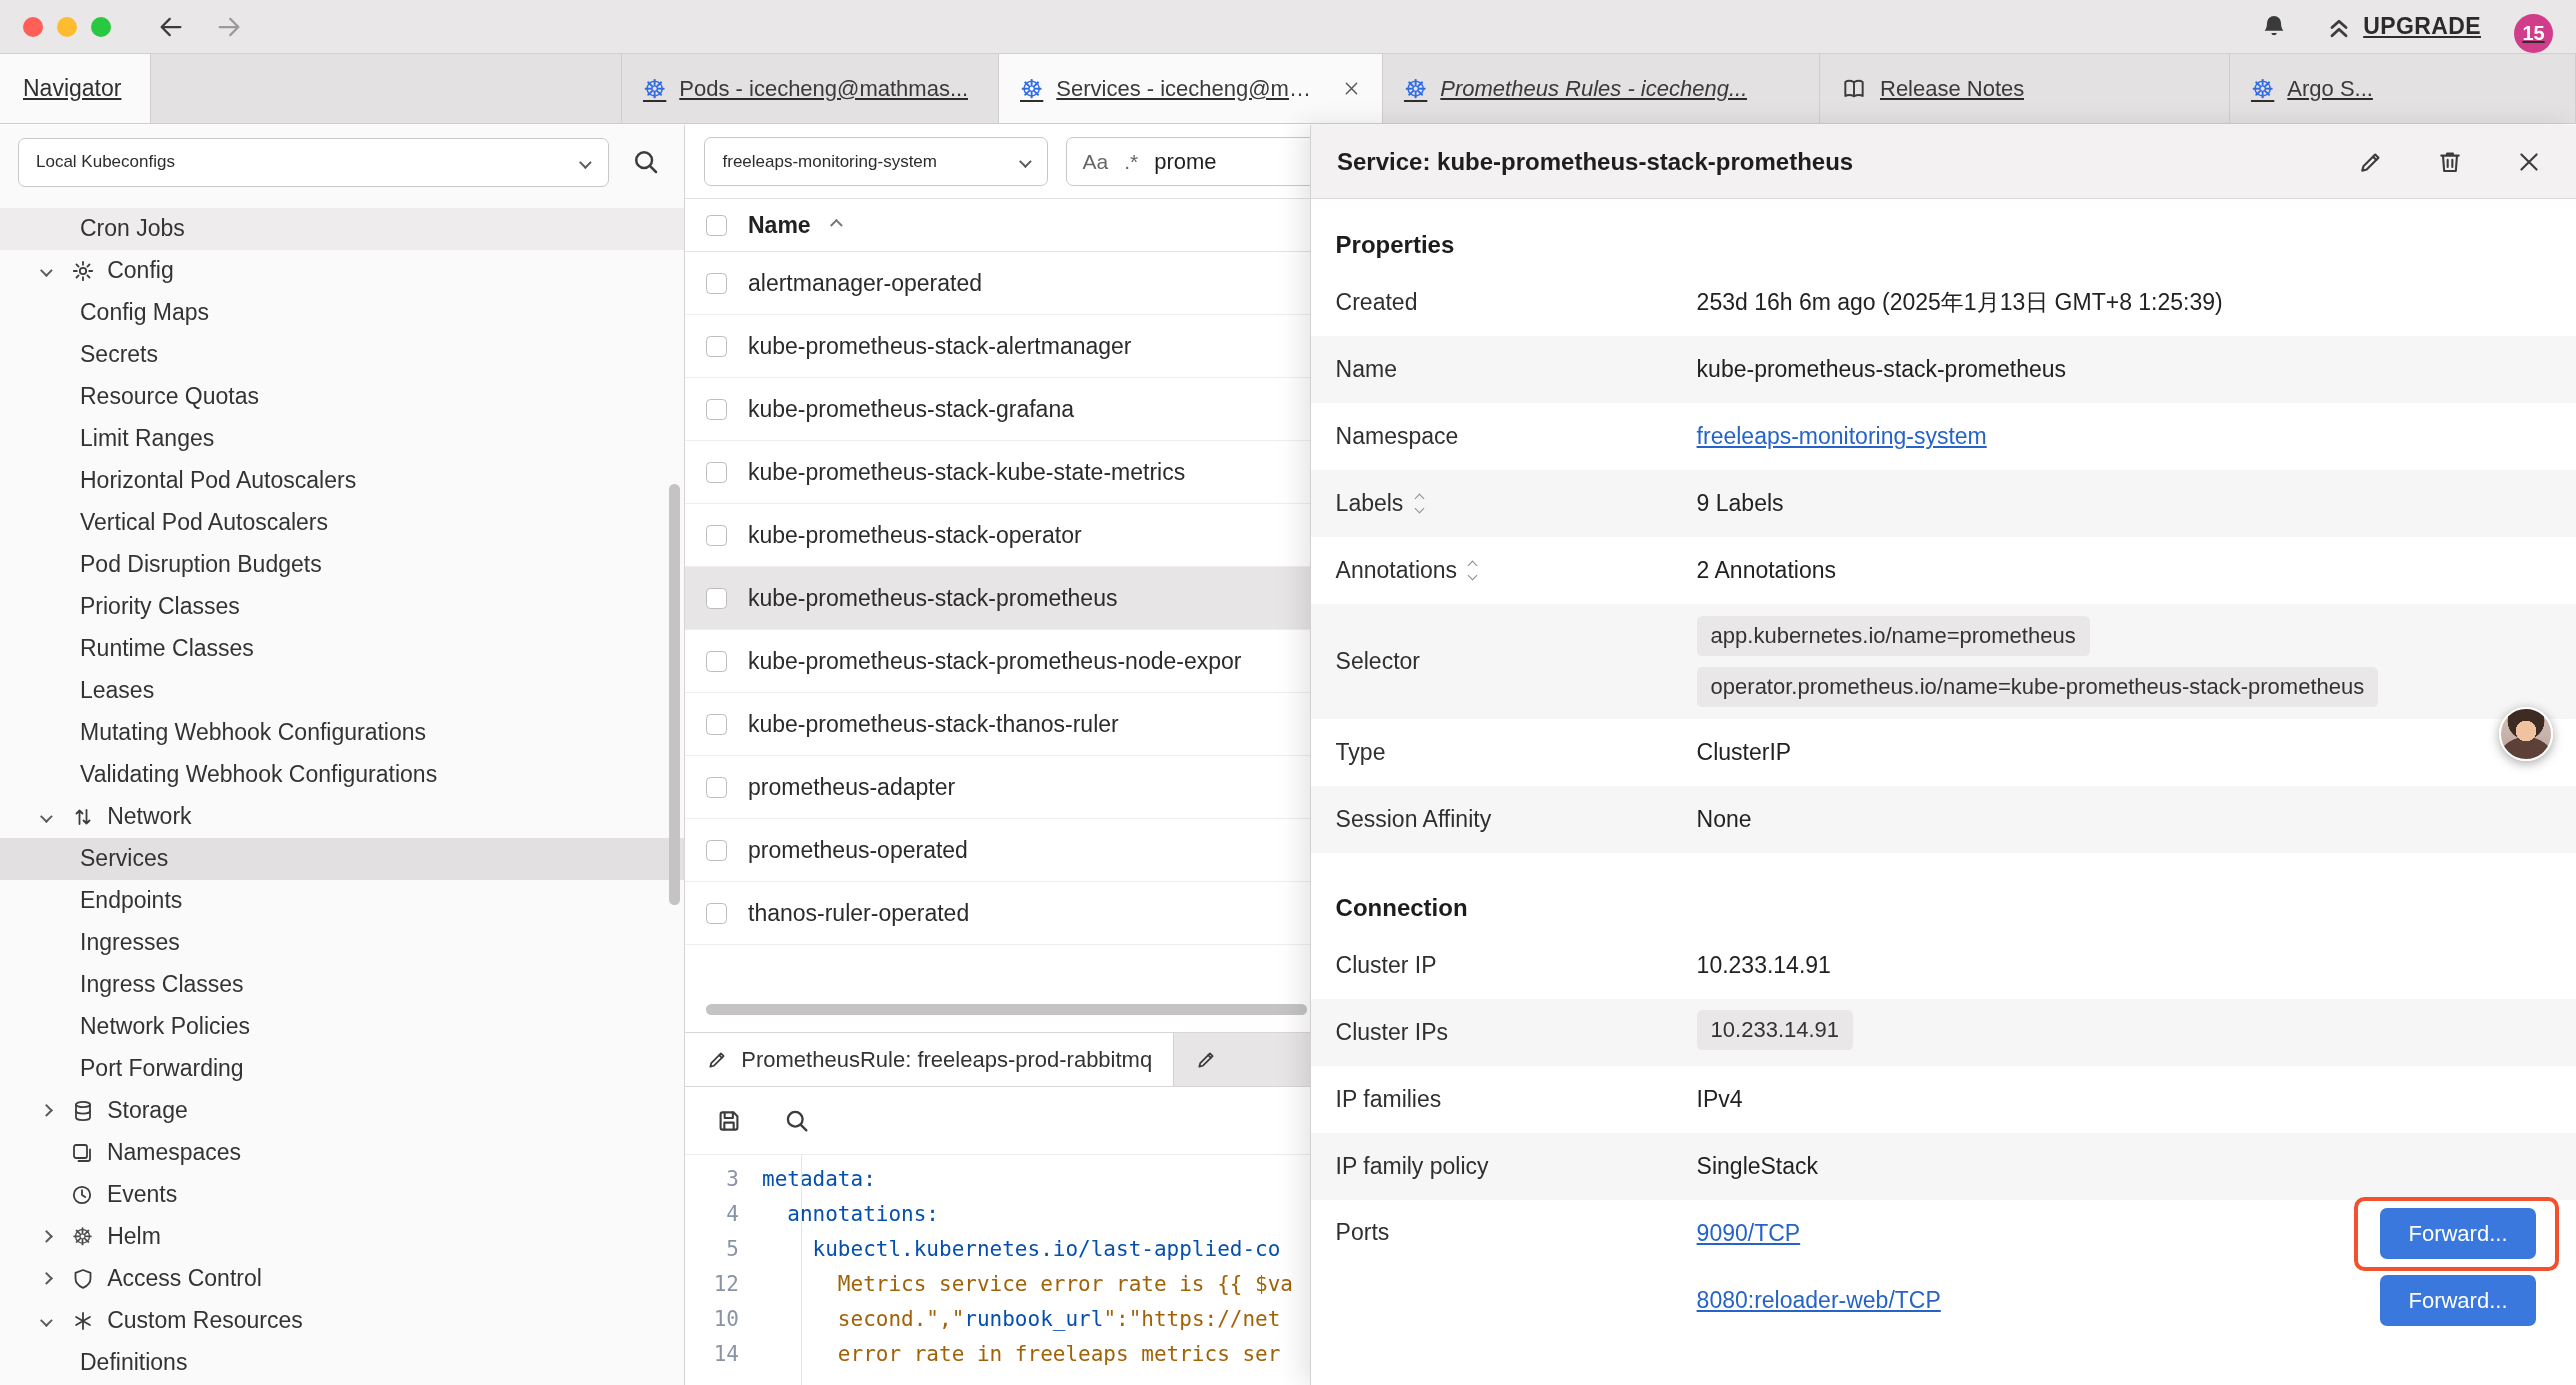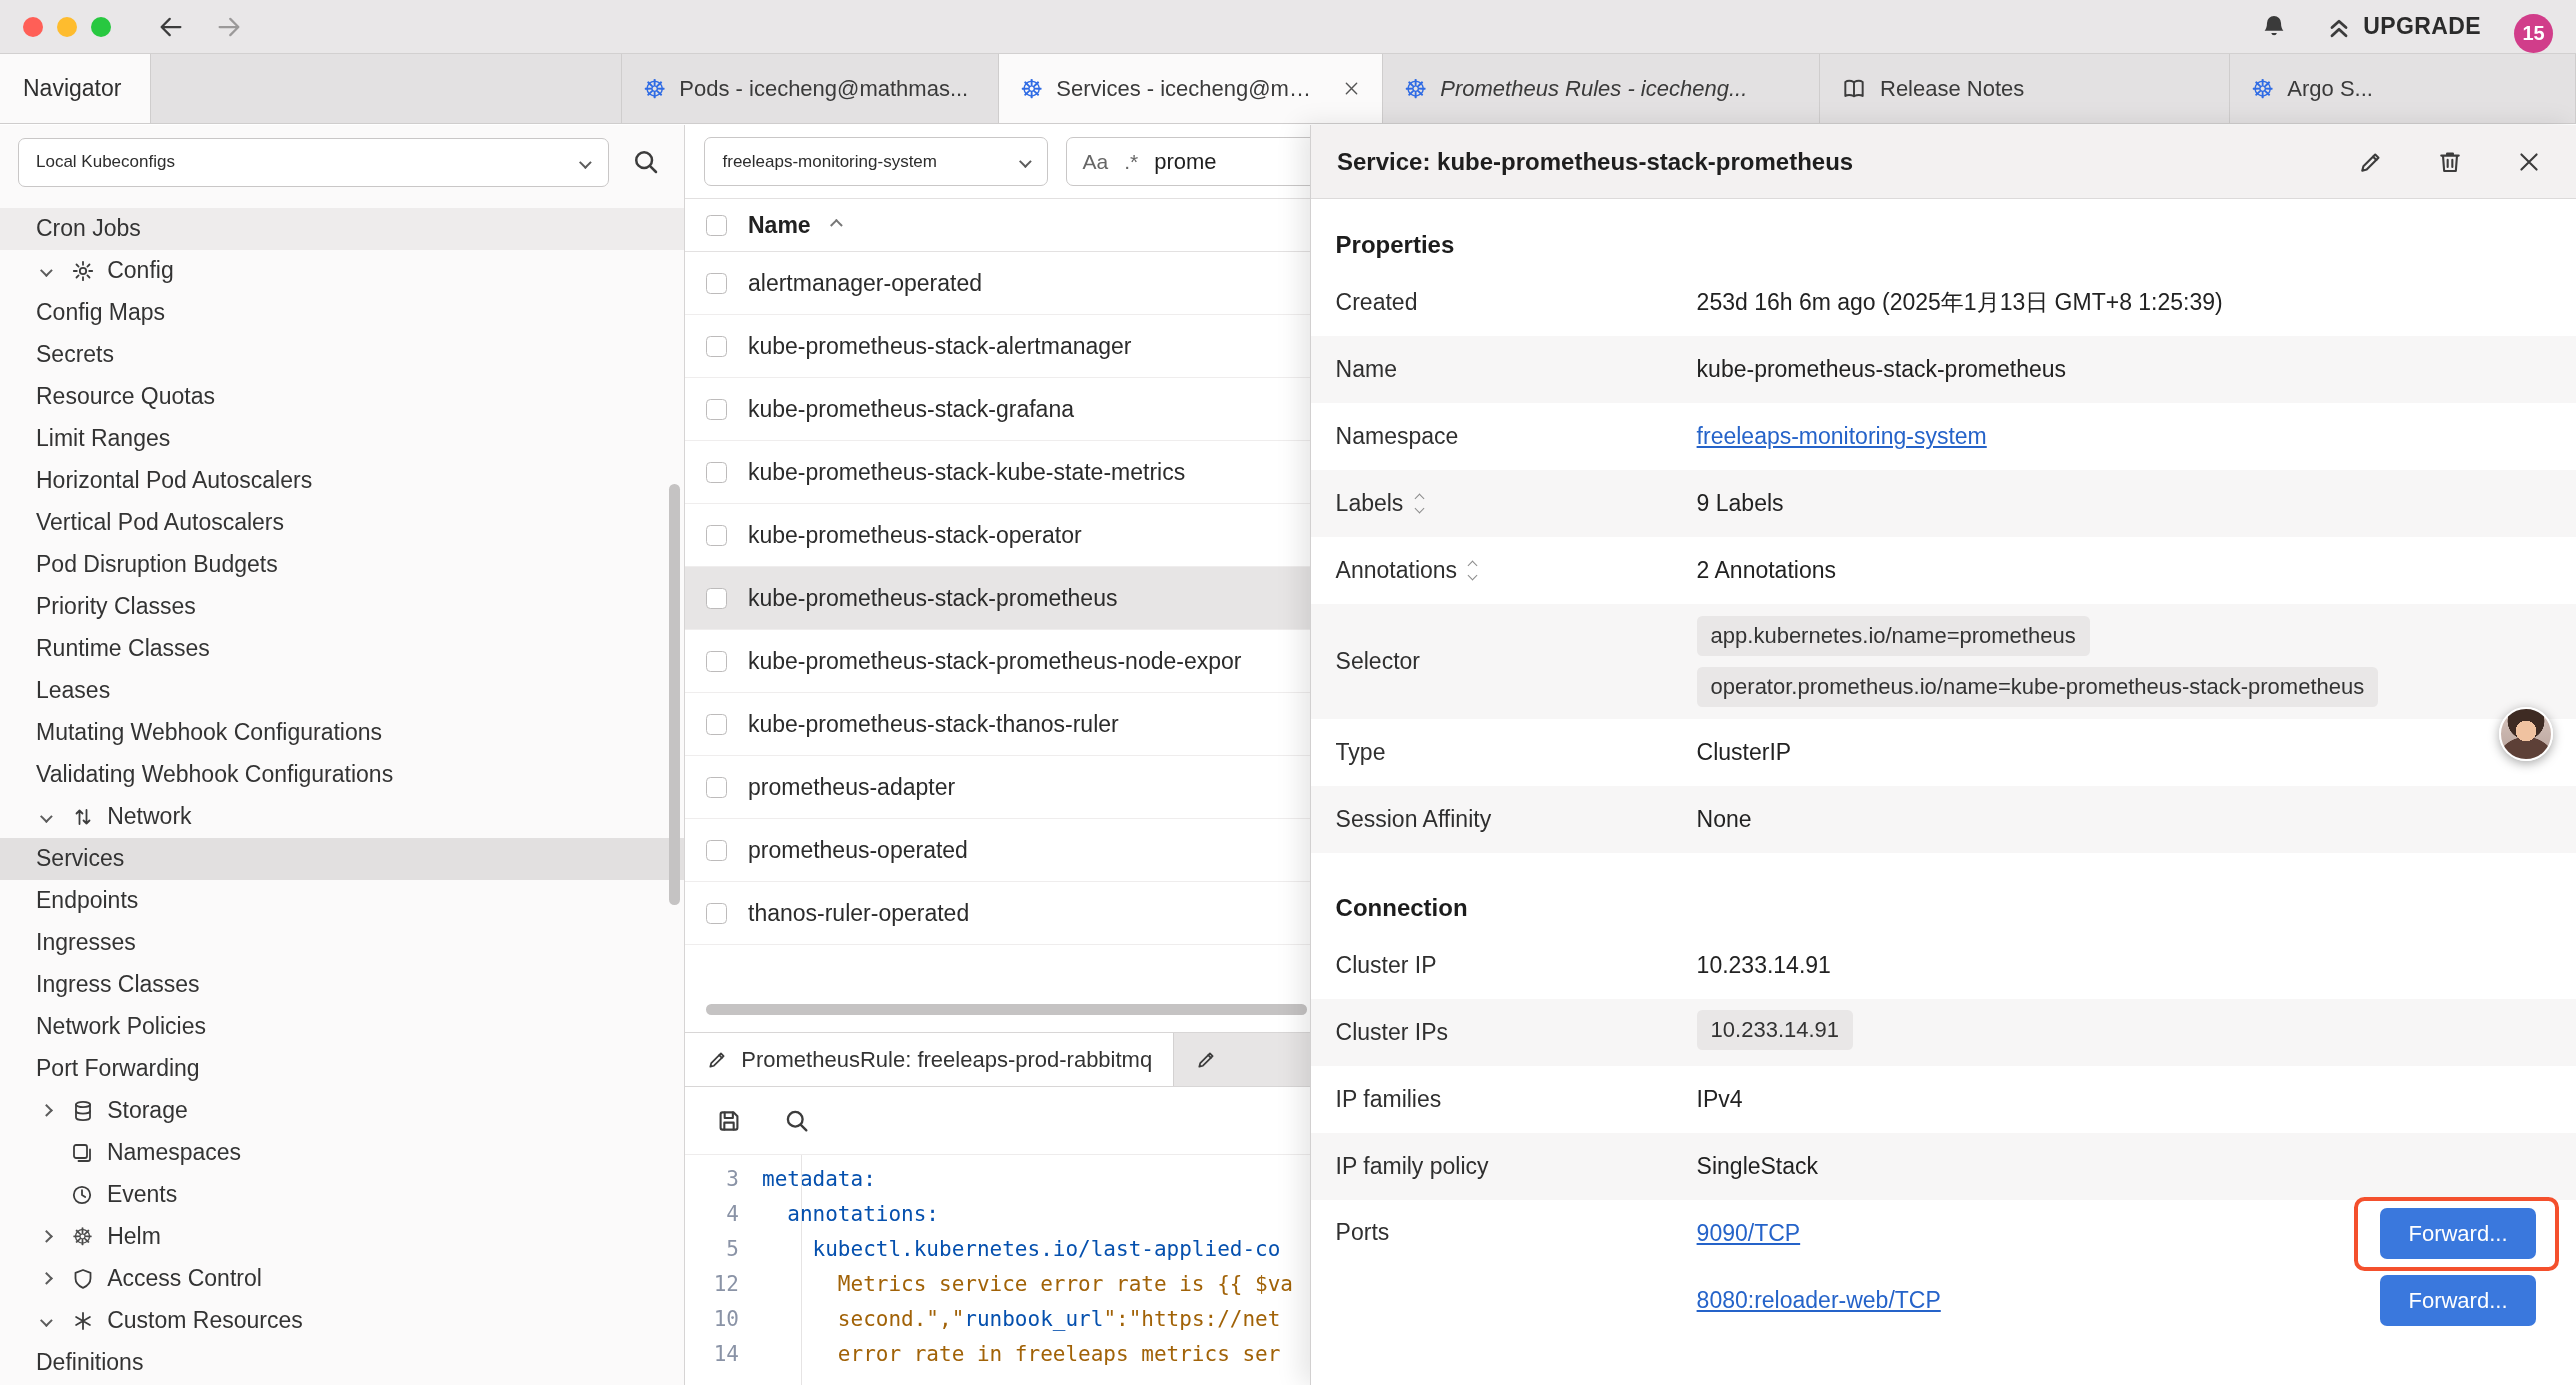--- a/index.html
+++ b/index.html
@@ -1,19 +1,19 @@
 <!DOCTYPE html>
 <html style="font-size:14px"><head>
 <meta charset="utf-8">
 <style>
   * { margin:0; padding:0; box-sizing:border-box; }
   html,body { background:#cfcfcf; }
   #app {
     position:relative; width:2576px; height:1385px; overflow:hidden;
-    background:#fff; font-family:"Liberation Sans", sans-serif; color:#2d2d2d;
+    background:#fff; font-family:"Liberation Sans", sans-serif; color:#2d2d2d;text-decoration:underline;
     -webkit-font-smoothing:antialiased;
   }
   svg { display:block; }
   .ic { stroke:#3c3c3c; fill:none; stroke-width:1.8; stroke-linecap:round; stroke-linejoin:round; }
 
   
   .titlebar { height:54px; background:#e9e7e8; border-bottom:0.9px solid #d2d0d0;
     display:flex; align-items:center; padding:0 23px; gap:23px; }
   .lights { display:flex; gap:14px; margin-right:19px; }
   .light { width:20px; height:20px; border-radius:50%; }
@@ -44,21 +44,21 @@
   
   .sidebar { position:relative; width:685px; background:#fbfafa; border-right:0.9px solid #d6d4d4; flex:none; }
   .side-head { height:74px; display:flex; align-items:center; padding:0 17.5px; gap:16px; }
   .selectbox { flex:1; height:49px; background:#fff; border:0.9px solid #c9c7c7; border-radius:7px;
     display:flex; align-items:center; padding:0 17.5px; font-size:17px; color:#2d2d2d; }
   .selectbox .cv { margin-left:auto; }
   .iconbtn { width:42px; height:42px; display:flex; align-items:center; justify-content:center; }
   .tree { position:absolute; top:74px; bottom:0; left:0; right:0; padding-top:8.8px; overflow:hidden; }
   .trow { height:42px; display:flex; align-items:center; gap:12.3px; padding-left:35px; font-size:23px; color:#333; }
   .trow .tchev { width:23px; display:flex; justify-content:center; flex:none; }
-  .trow.leaf { padding-left:36px; }
+  .trow.leaf { padding-left:80px; }
   .trow.ni { padding-left:70px; }
   .trow.sel { background:#e2e0e0; }
   .trow.hov { background:#eeecec; }
   .ticon { width:24.6px; height:24.6px; display:flex; align-items:center; justify-content:center; flex:none; color:#4b4b4b; }
   .ticon svg { width:24px; height:24px; }
   .ticon.glyph { font-size:24px; line-height:1; }
   .vscroll { position:absolute; right:4.4px; top:359px; width:10.5px; height:421px; background:#c5c3c3; border-radius:5.3px; }
 
   
   .cv { display:inline-block; width:10.5px; height:10.5px; border-right:2.6px solid #5c5c5c; border-bottom:2.6px solid #5c5c5c;

